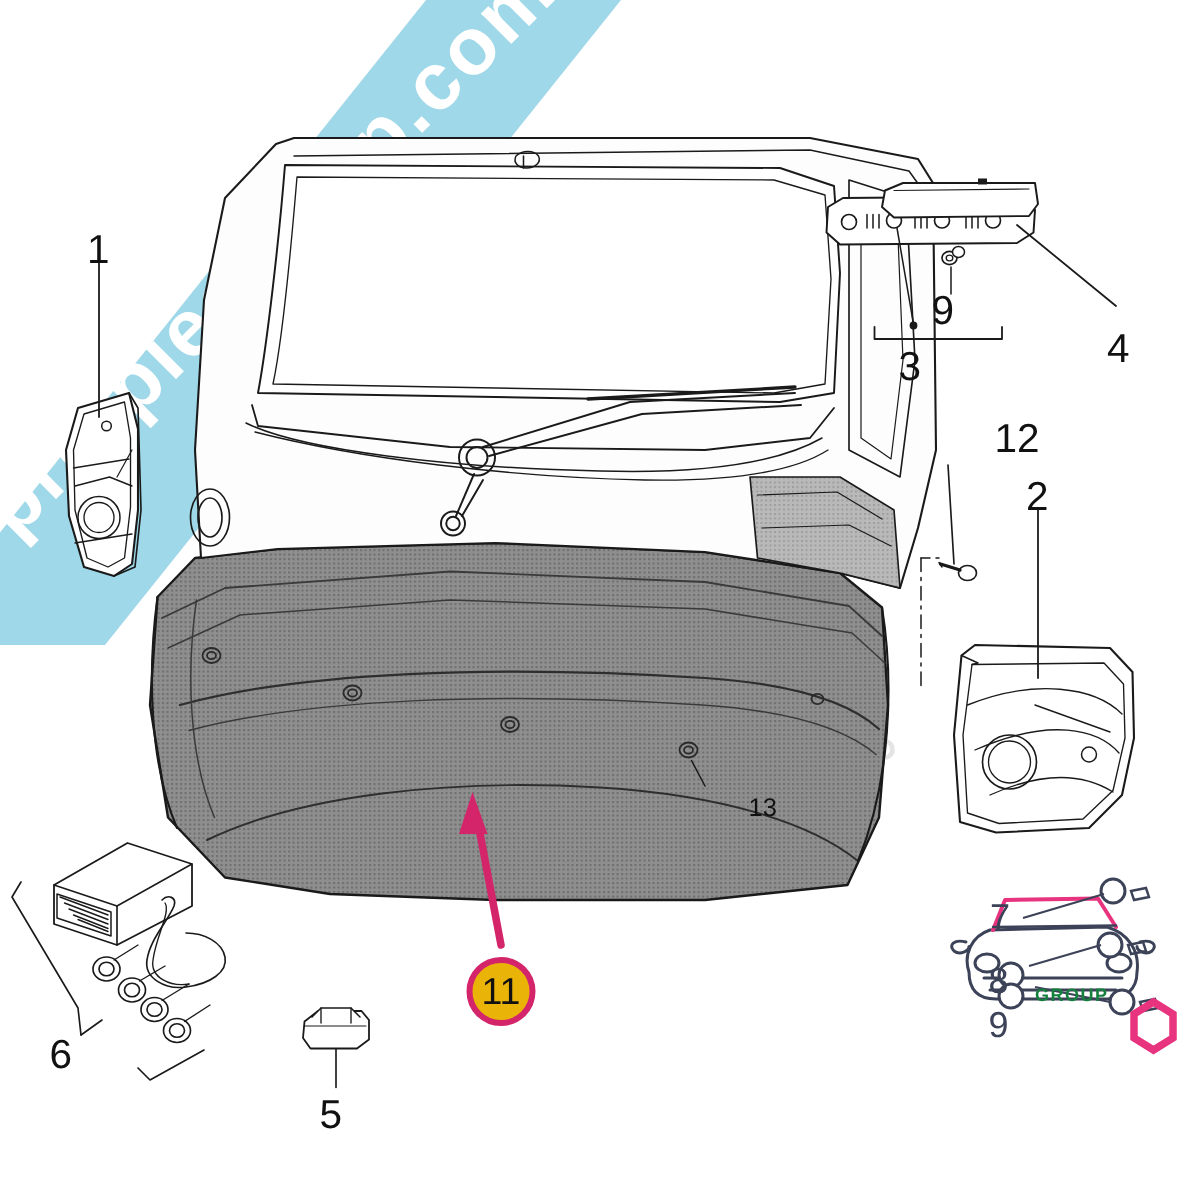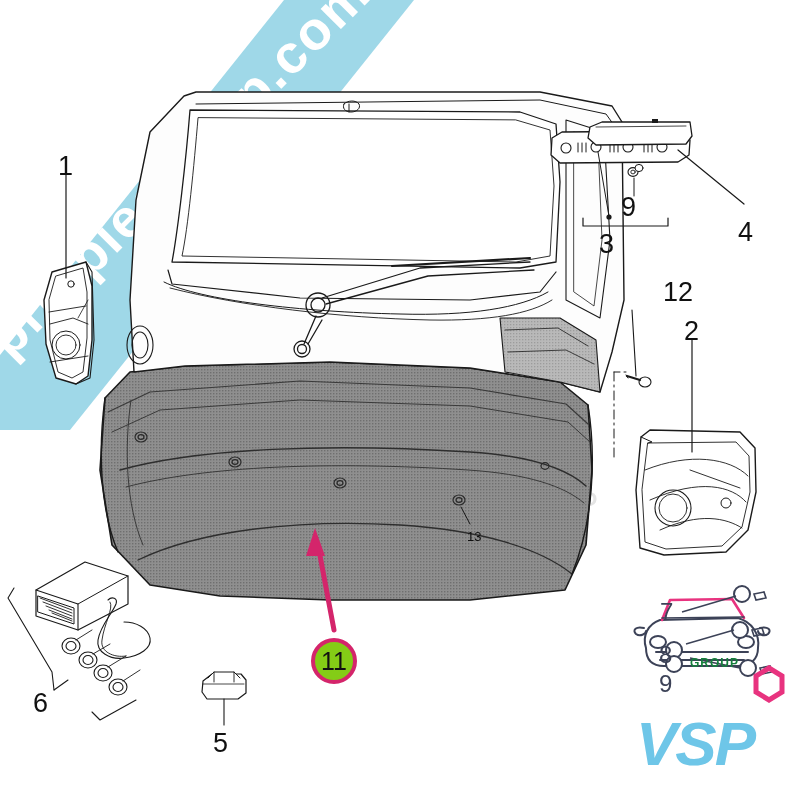--- a/index.html
+++ b/index.html
@@ -4,24 +4,24 @@
 <style>
   html,body{margin:0;padding:0;background:#fff;}
   body{width:800px;height:800px;overflow:hidden;font-family:"Liberation Sans",sans-serif;}
   #stage{position:relative;width:800px;height:800px;background:#ffffff;overflow:hidden;}
   #stage svg.layer{position:absolute;left:0;top:0;width:800px;height:800px;}
   .callout-num{
     position:absolute;font-family:"Liberation Sans",sans-serif;
     font-size:27px;color:#111;font-weight:400;line-height:1;
     letter-spacing:0px;
   }
-  .callout-num.small{font-size:13px;}
+  .callout-num.small{font-size:17px;margin-left:32px;}
   .highlight-badge{
     position:absolute;width:46px;height:46px;border-radius:50%;
-    border:4px solid #d4256b;background:#84cc16;
+    border:4px solid #d4256b;background:#eab308;
     display:flex;align-items:center;justify-content:center;
     font-family:"Liberation Sans",sans-serif;font-size:25px;color:#111;
     box-sizing:border-box;
   }
   .logo-wrap{position:absolute;left:612px;top:588px;width:180px;height:190px;}
   .logo-text{position:absolute;font-family:"Liberation Sans",sans-serif;font-weight:bold;font-style:italic;}
   .logo-pro{left:12px;top:72px;font-size:62px;color:#3c4257;letter-spacing:-3px;}
   .logo-vsp{left:24px;top:120px;font-size:62px;color:#6ec6e8;letter-spacing:-2px;}
   .logo-group{left:78px;top:68px;font-size:12px;color:#15803d;letter-spacing:1px;font-style:normal;}
 </style>
@@ -333,19 +333,18 @@
         <path d="M74,60 L122,46"></path>
         <path d="M78,74 L128,84"></path>
       </g>
     </svg>
 
     <div class="callout-num" style="left:48px;top:12px;font-size:24px;color:#3c4257;">7</div>
     <div class="callout-num" style="left:47px;top:55px;font-size:24px;color:#3c4257;">8</div>
     <div class="callout-num" style="left:47px;top:84px;font-size:24px;color:#3c4257;">9</div>
 
     <div class="logo-text logo-group">GROUP</div>
-    <div class="logo-text logo-vsp">VSP</div>
     <svg width="40" height="40" style="position:absolute;left:137px;top:76px;" viewBox="0 0 40 40">
       <polygon points="20,4 33,12 33,28 20,36 7,28 7,12" fill="none" stroke="#e8337f" stroke-width="5"></polygon>
     </svg>
   </div>
 
 </div>
 
 </body></html>

